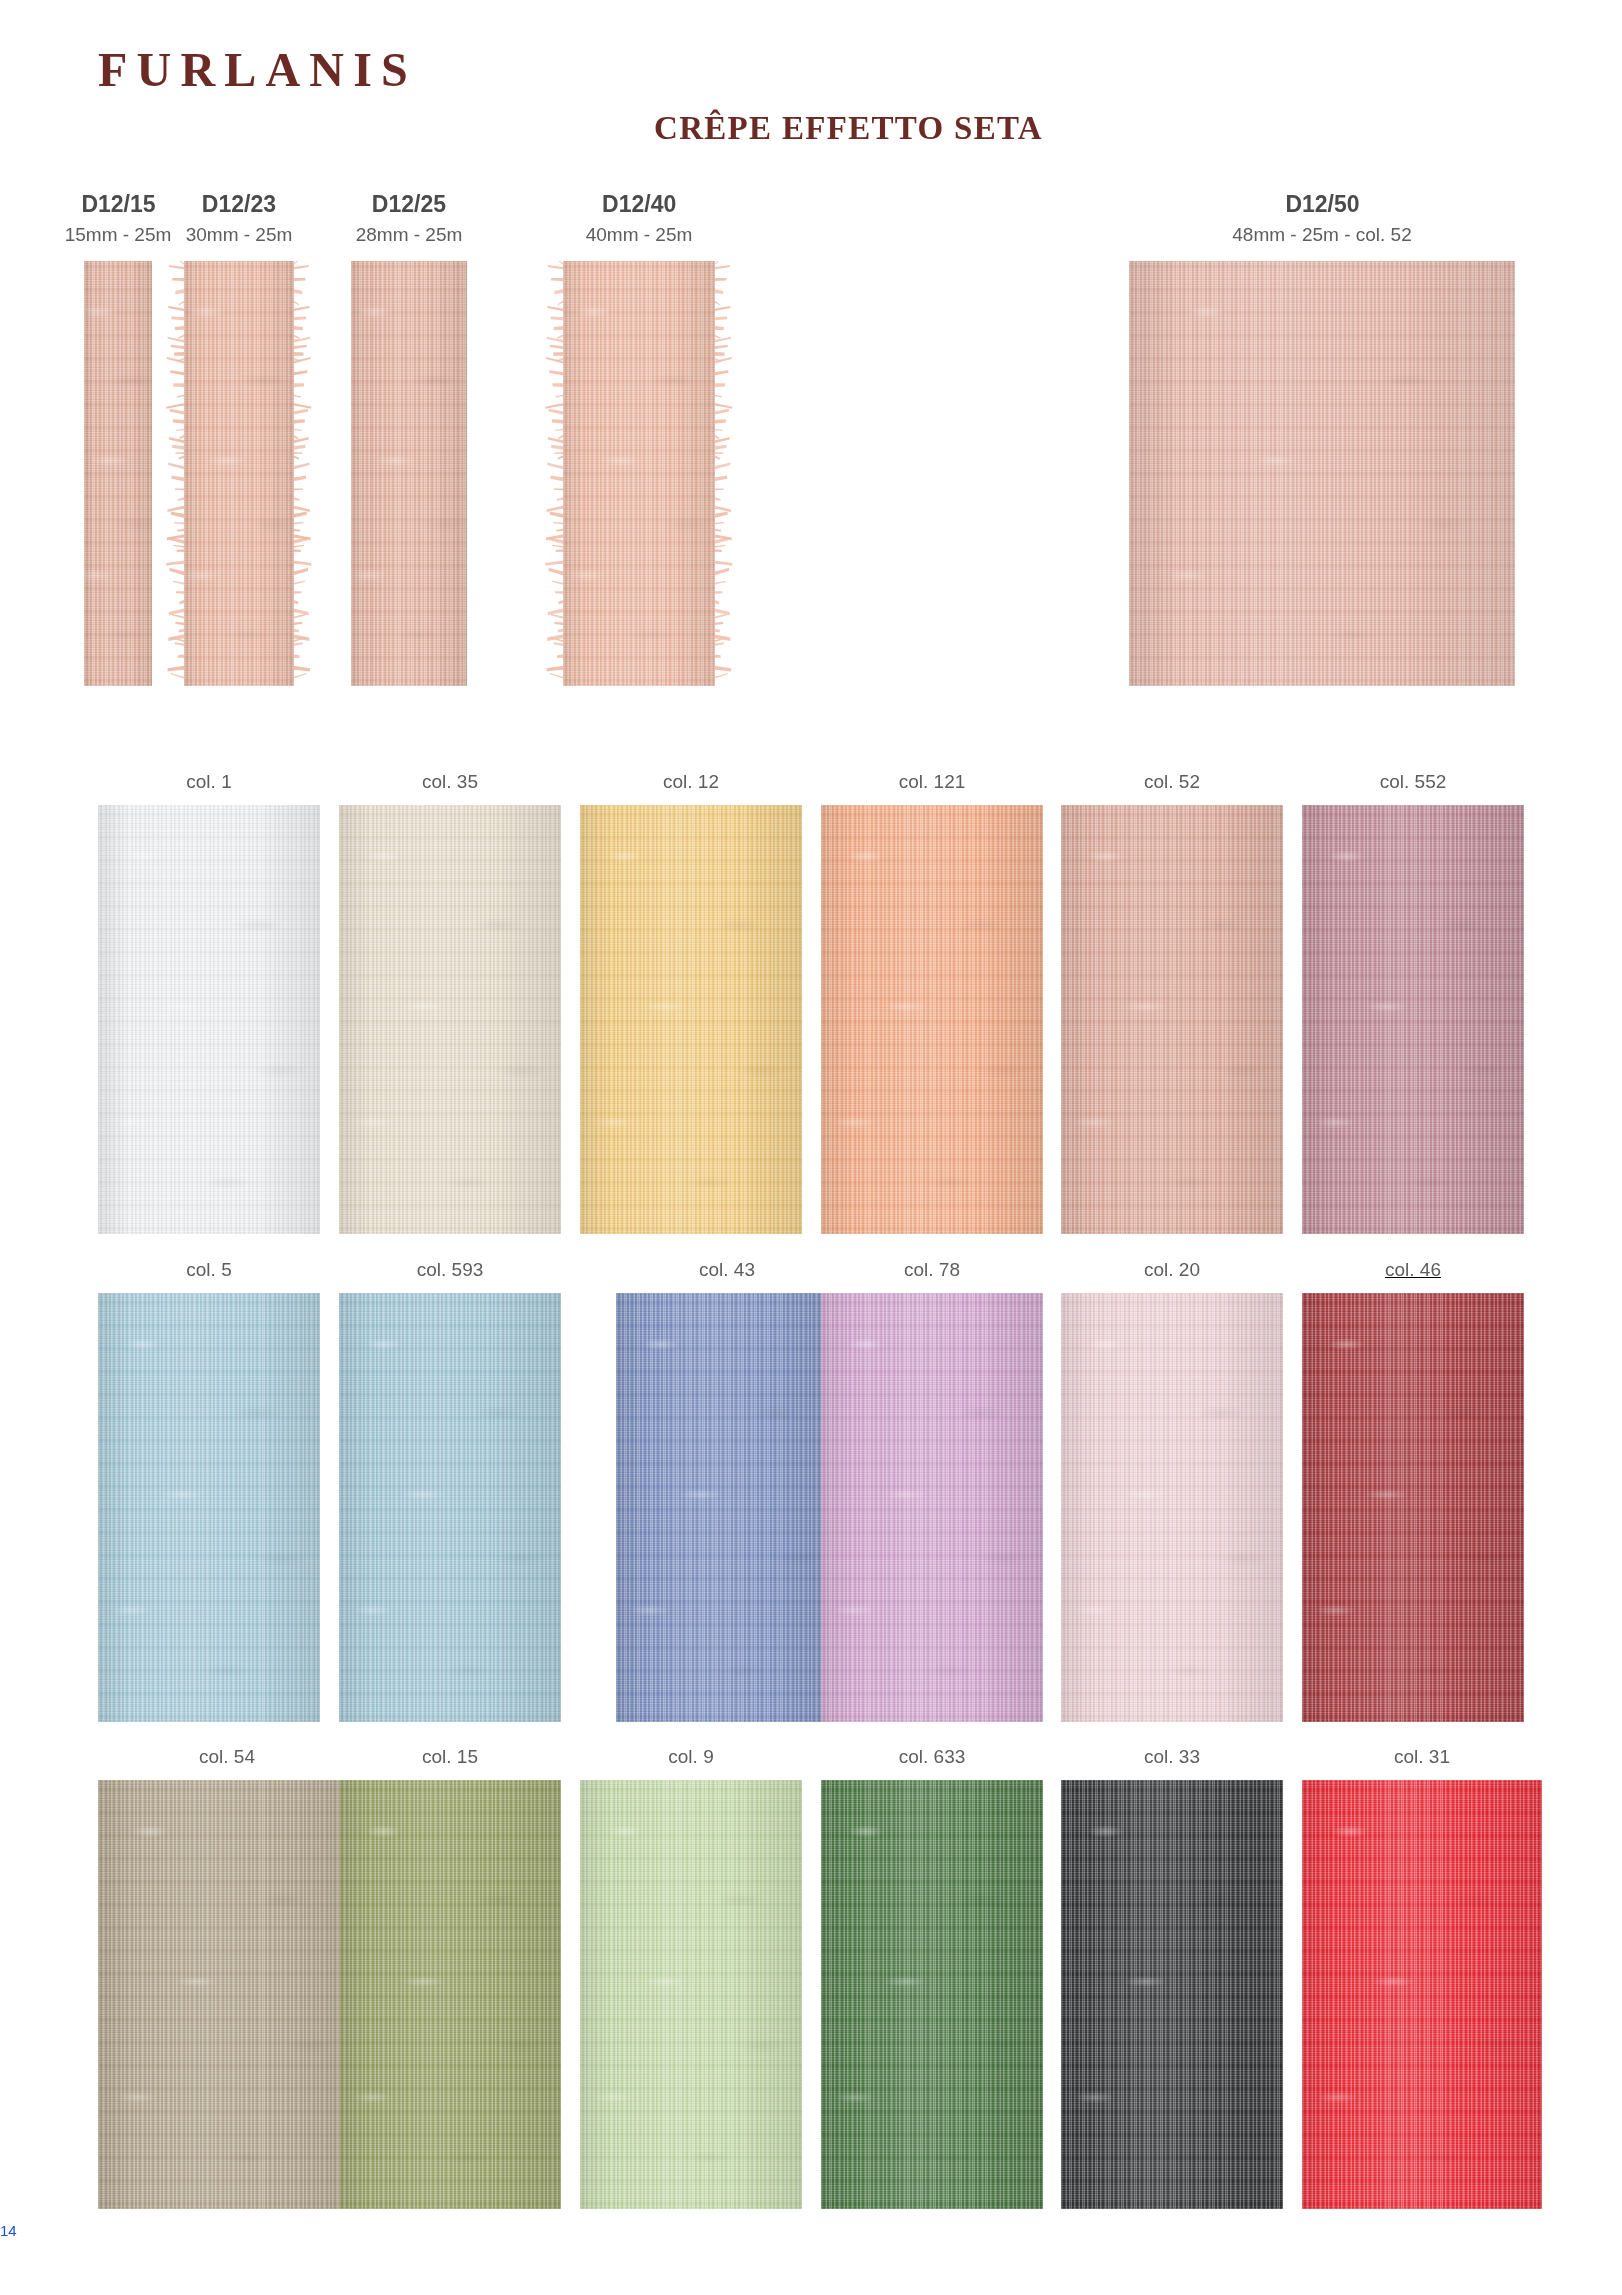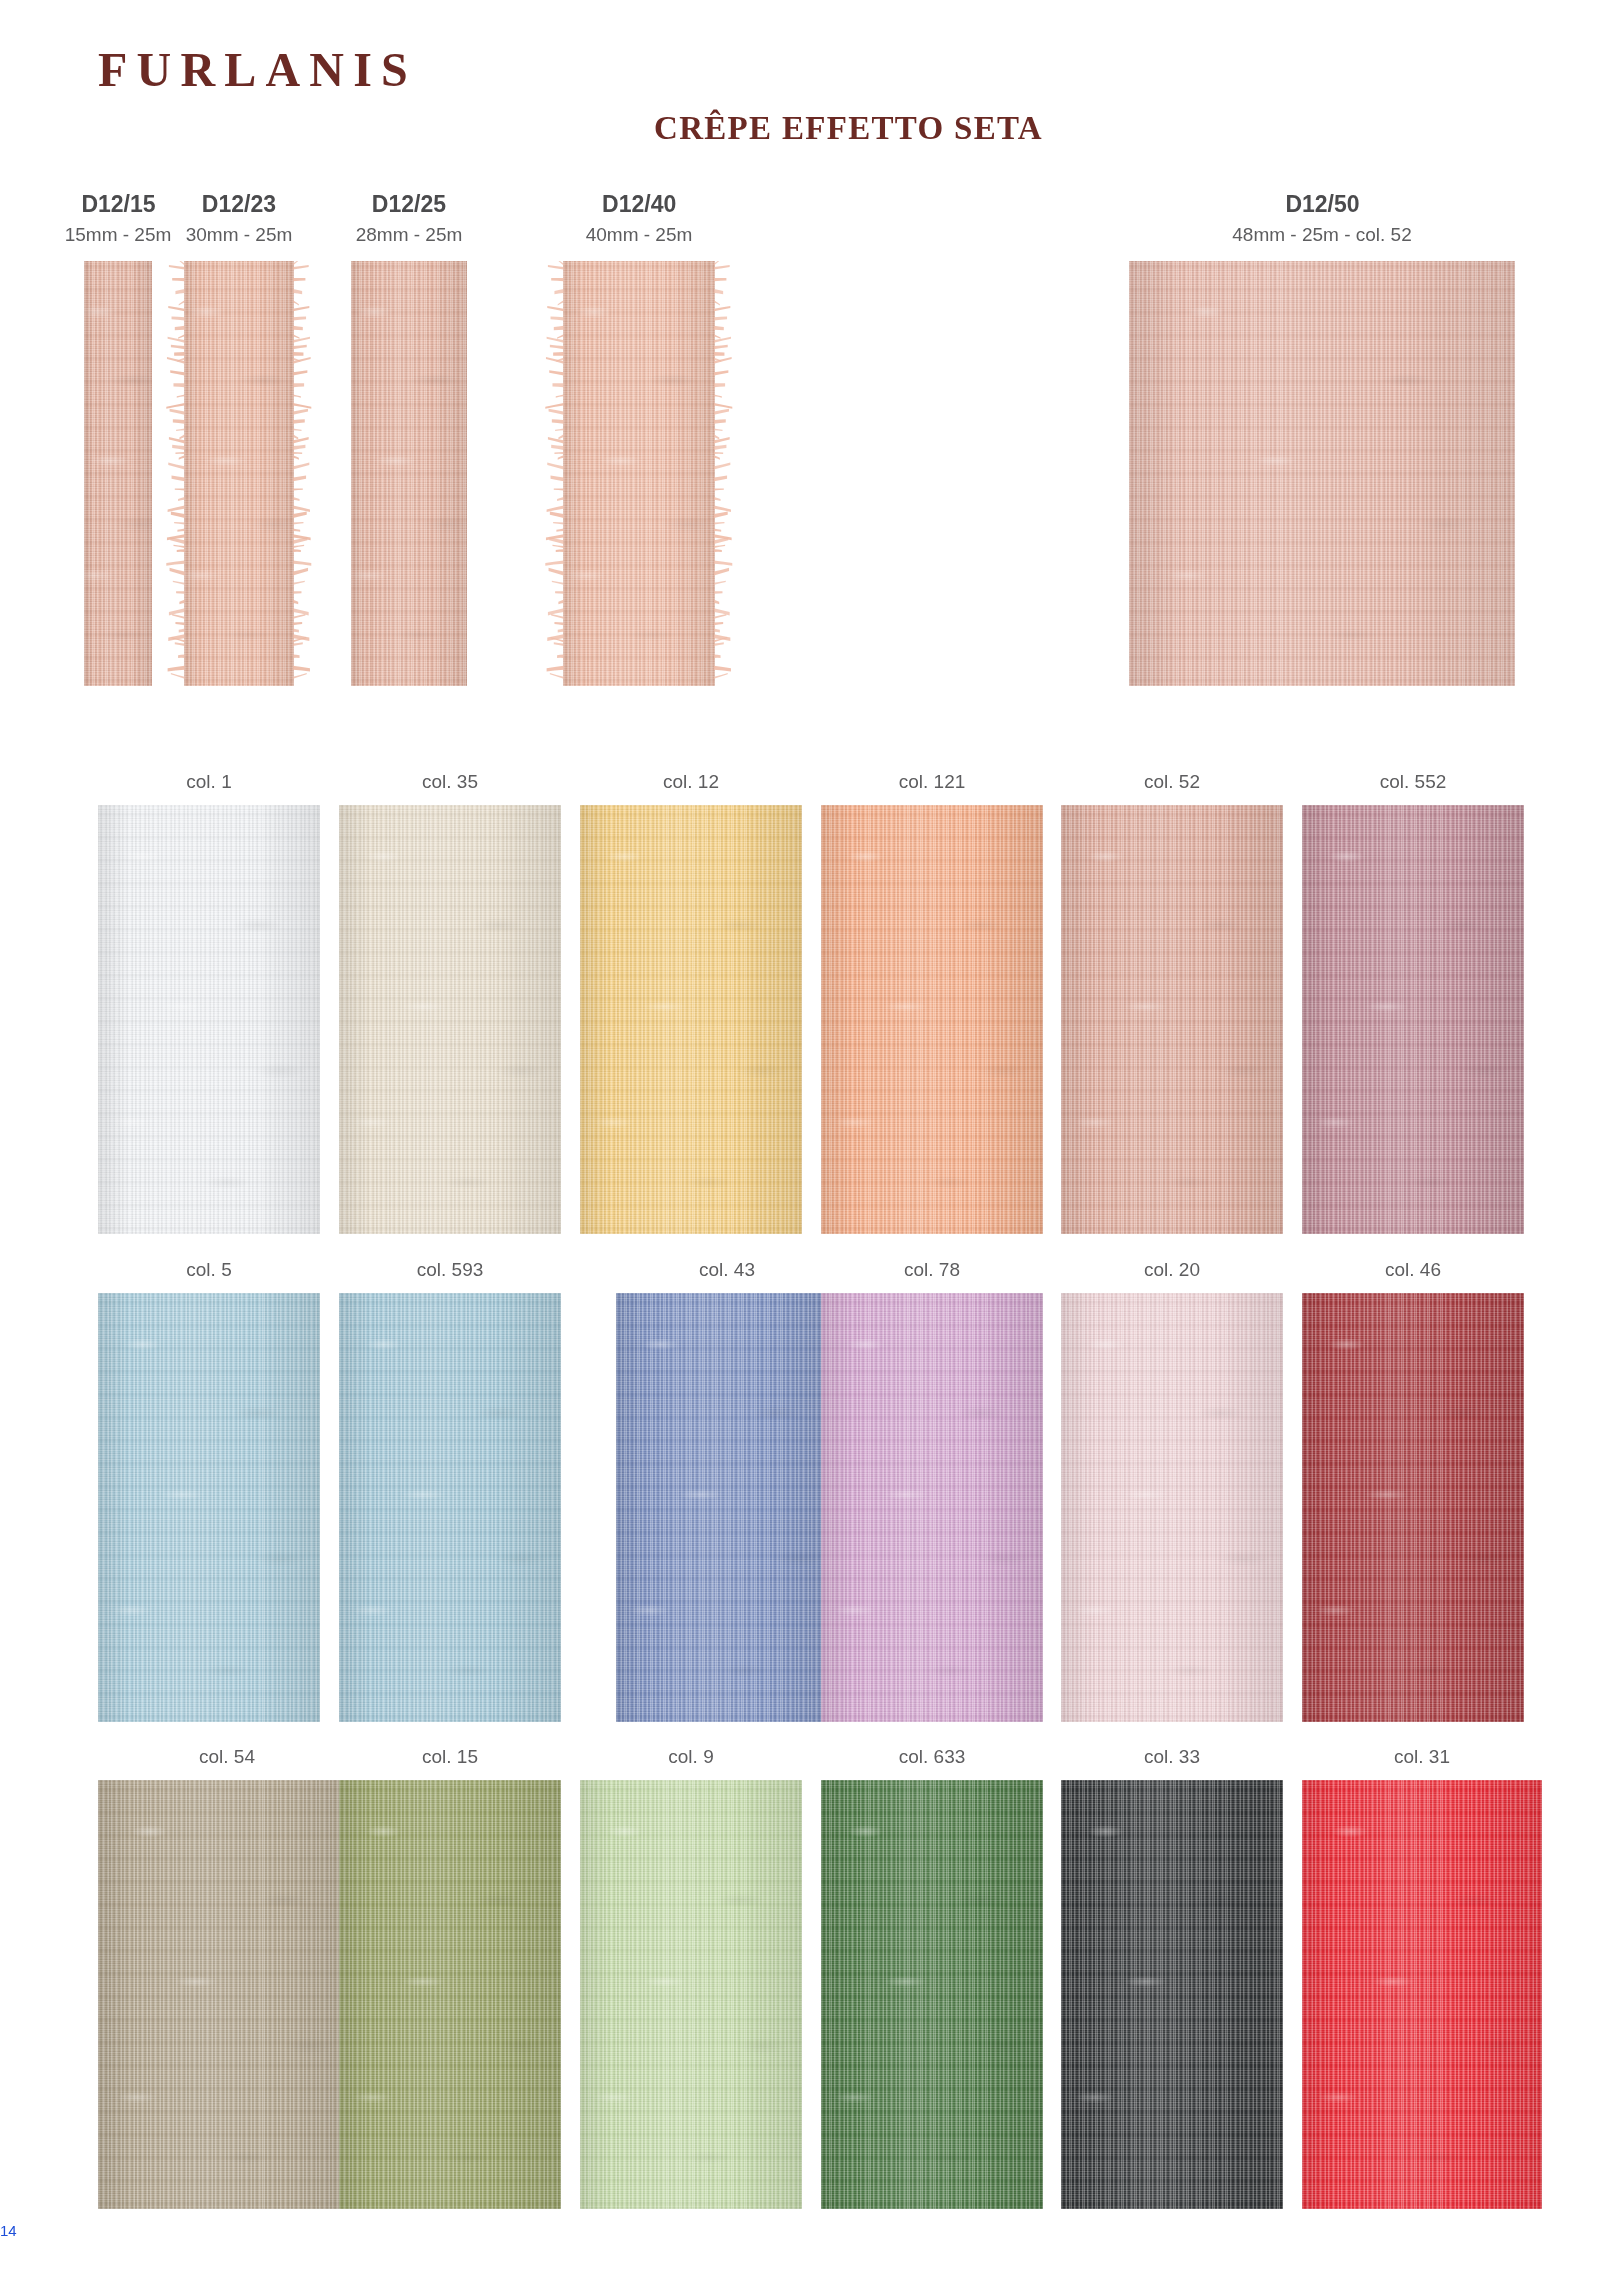--- a/index.html
+++ b/index.html
@@ -591,21 +591,21 @@
       <div class="swatch-cell" style="left: 1061px; width: 222px;">
         <div class="swatch-label">col. 20</div>
         <div class="swatch-chip" style="background: rgb(238, 210, 213);">
           <div class="tex tex-weave"></div>
           <div class="tex tex-crepe"></div>
           <div class="tex tex-mottle"></div>
           <div class="tex tex-shade"></div>
           <div class="chip-border"></div>
         </div>
       </div>
-      <div class="swatch-cell" style="left: 1302px; width: 222px;">
+      <div class="swatch-cell" style="left: 1302px; width: 222px; text-decoration: underline;">
         <div class="swatch-label">col. 46</div>
         <div class="swatch-chip" style="background: rgb(169, 60, 65);">
           <div class="tex tex-weave"></div>
           <div class="tex tex-crepe"></div>
           <div class="tex tex-mottle"></div>
           <div class="tex tex-shade"></div>
           <div class="chip-border"></div>
         </div>
       </div>
     </div>

